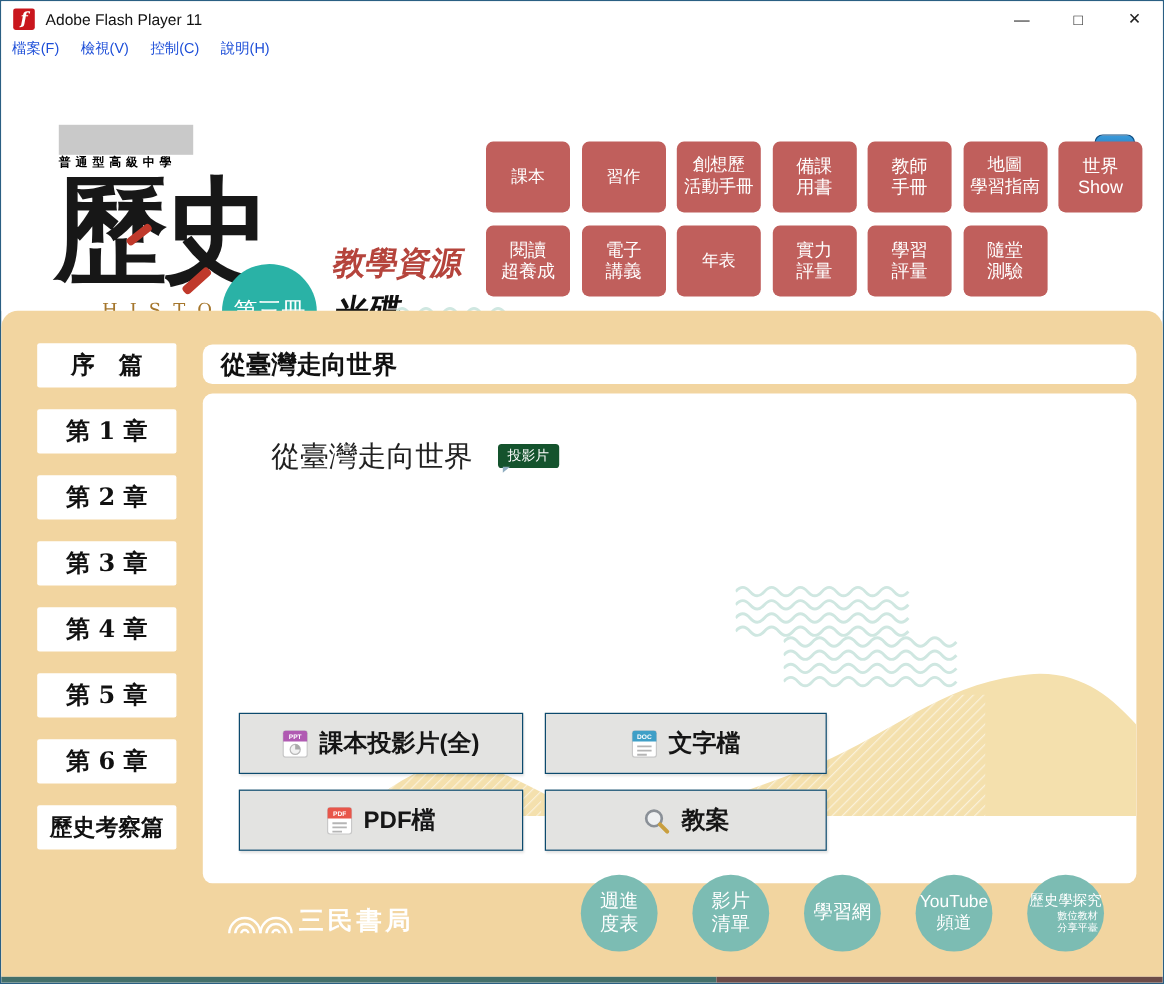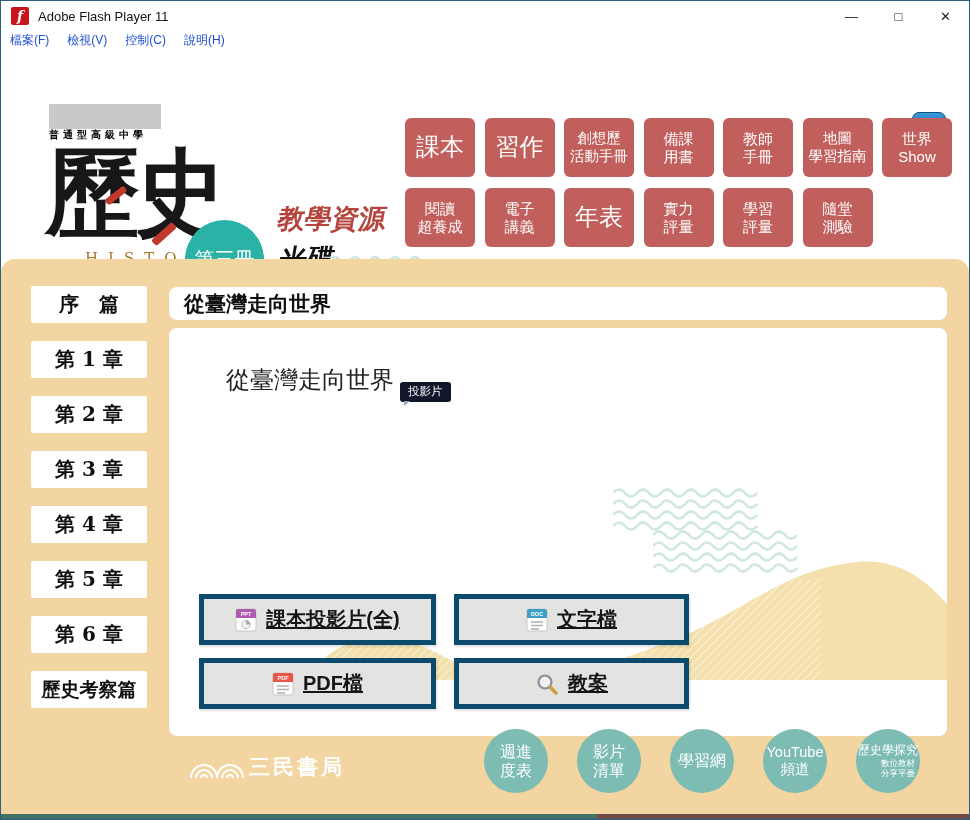--- a/index.html
+++ b/index.html
@@ -37,52 +37,52 @@
   .header-waves { position:absolute; left:329px; top:206px; }
   .app-close { position:absolute; left:911px; top:63px; width:34px; height:33px; border-radius:7px;
                background:linear-gradient(180deg,#3b9ada 0%,#1d72b5 55%,#155f9d 100%); border:1px solid #0f4e83;
                color:#e8eef2; font-size:18px; font-weight:bold; display:flex; align-items:center; justify-content:center; }
 
   
   .rgrid { position:absolute; left:404px; top:117px; display:grid; grid-template-columns:repeat(7,70px); grid-auto-rows:59px; gap:11px 9.5px; }
   .rbtn { background:#c05f5c; border-radius:6px; color:#fff; display:flex; flex-direction:column;
           align-items:center; justify-content:center; text-align:center; cursor:pointer; }
   .rbtn span { font-size:15px; line-height:1.18; }
-  .rbtn.one span { font-size:24px; }
+  .rbtn.one span { font-size:14px; }
   .rbtn.sm span { font-size:14.5px; }
 
   
   .main-bg { position:absolute; left:0; right:0; top:258px; bottom:5px; background:#f2d5a0; border-radius:14px 14px 0 0; }
 
   
   .sidebar { position:absolute; left:30px; top:285px; width:116px; display:flex; flex-direction:column; gap:18px;align-items:center; }
   .side-btn { width:116px; height:37px; background:#fff; border-radius:2px; display:flex; align-items:center; justify-content:center;
               font-family:"DejaVu Serif","Liberation Serif",serif; font-weight:bold; font-size:20px; color:#111; cursor:pointer; }
   .side-btn.long { font-size:19px; letter-spacing:0; }
 
   
   .section-bar { position:absolute; left:168px; top:286px; width:778px; height:33px; background:#fff; border-radius:8px;
                  display:flex; align-items:center; }
   .section-bar span { margin-left:15px; font-size:21px; font-weight:bold; color:#111; }
 
   
   .panel { position:absolute; left:168px; top:327px; width:778px; height:408px; background:#fff; border-radius:8px; overflow:hidden; }
   .content-title { position:absolute; left:57px; top:36px; font-size:24px; font-weight:500; color:#222; }
-  .badge { position:absolute; left:231px; top:42px; background:#0f172a; color:#fff; font-size:11.5px;
-           padding:2px 8px 3px; border-radius:3px;margin-top:12px; }
+  .badge { position:absolute; left:246px; top:42px; background:#14532d; color:#fff; font-size:11.5px;
+           padding:2px 8px 3px; border-radius:3px; }
   .badge::after { content:""; position:absolute; left:4px; bottom:-4px; width:0; height:0;
                   border-left:6px solid #8fadc0; border-bottom:5px solid transparent; }
   .waves-a { position:absolute; left:444px; top:160px; }
   .waves-b { position:absolute; left:484px; top:202px; }
   .hills { position:absolute; left:132px; top:226px; z-index:1; }
 
   
-  .file-btn { position:absolute; height:51px; background:#e3e3e1; border:5px solid #0c4a6e; box-shadow:1px 2px 2px rgba(0,0,0,.12);
+  .file-btn { position:absolute; height:51px; background:#e3e3e1; border:1px solid #0c4a6e; box-shadow:1px 2px 2px rgba(0,0,0,.12);
               display:flex; align-items:center; justify-content:center; gap:9px; font-size:20px; font-weight:bold; color:#161616;
-              z-index:2; cursor:pointer;text-decoration:underline; }
+              z-index:2; cursor:pointer; }
   .fb-1 { left:30px;  top:266px; width:237px; }
   .fb-2 { left:285px; top:266px; width:235px; }
   .fb-3 { left:30px;  top:330px; width:237px; }
   .fb-4 { left:285px; top:330px; width:235px; }
   .file-icon { display:flex; }
 
   
   .circle { position:absolute; top:728px; width:64px; height:64px; border-radius:50%; background:#7cbcb3; color:#fff;
             display:flex; flex-direction:column; align-items:center; justify-content:center; text-align:center;
             line-height:1.2; z-index:3; cursor:pointer; }

